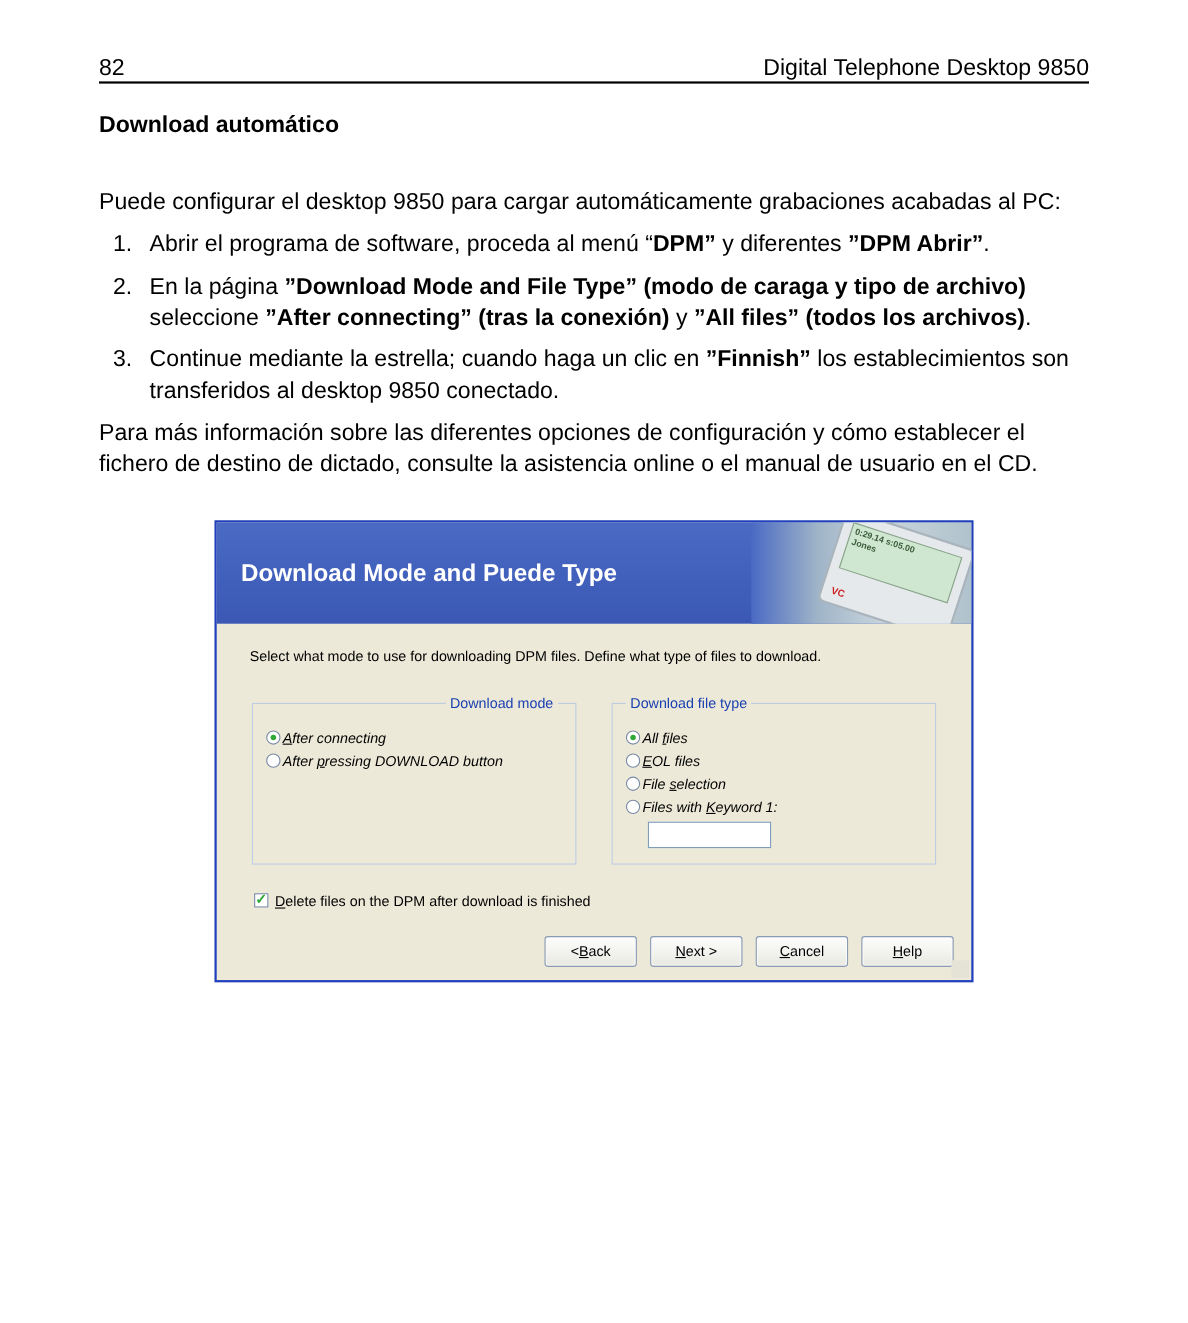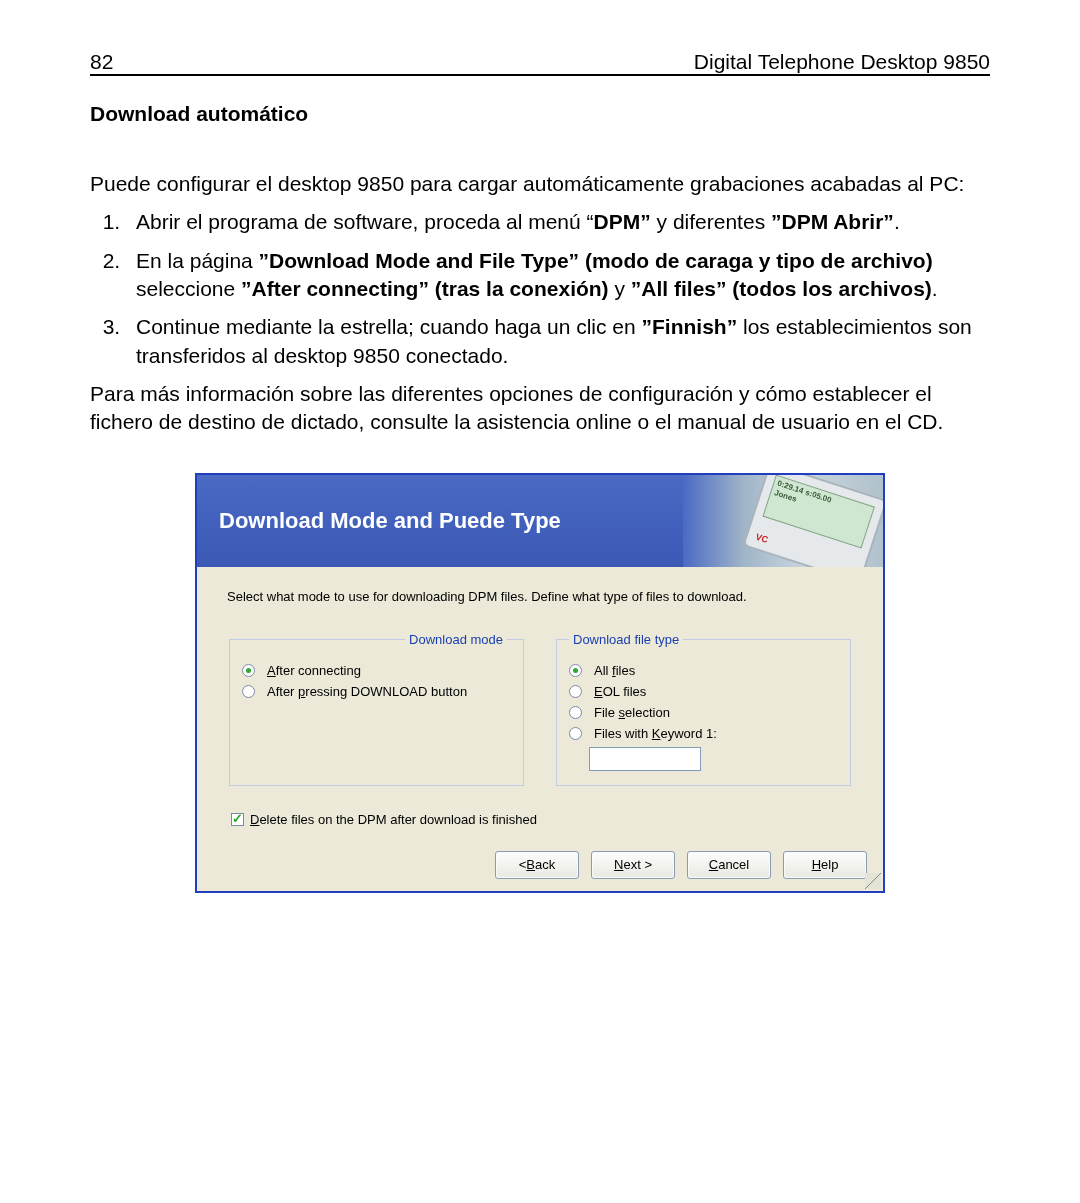--- a/index.html
+++ b/index.html
@@ -22,27 +22,27 @@
   .device .screen{position:absolute;left:8px;top:8px;right:8px;height:44px;background:#cfe7d0;border:1px solid #8aa28b;font-size:8px;line-height:1.2;color:#3a5a3a;padding:2px 3px;box-sizing:border-box;overflow:hidden;}
   .device .logo{position:absolute;left:8px;bottom:6px;font-size:9px;color:#c22;font-weight:700;}
 
   .wiz-body{padding:22px 30px 8px 30px;font-size:13px;color:#000;}
   .instruct{font-size:13px;margin-bottom:28px;}
   .fields{display:flex;gap:28px;}
   fieldset.grp{border:1px solid #bfcde4;padding:10px 16px 14px 12px;box-sizing:border-box;}
   fieldset.grp legend{color:#1a3fb0;font-size:13px;padding:0 4px;}
   fieldset.left{flex:1;text-align:right;}
   fieldset.right{flex:1;}
-  .radio-row{display:flex;align-items:center;margin:6px 0;font-size:13px;gap:12px;}
+  .radio-row{display:flex;align-items:center;margin:6px 0;font-size:13px;gap:2px;font-style:italic;}
   .rdot{width:13px;height:13px;border:1px solid #7a8aa6;border-radius:50%;box-sizing:border-box;position:relative;background:#fff;}
   .rdot.sel::after{content:"";position:absolute;left:3px;top:3px;width:5px;height:5px;border-radius:50%;background:#2fa836;}
   .ul{text-decoration:underline;}
   .kwbox{margin:4px 0 0 20px;width:110px;height:22px;border:1px solid #7f9db9;background:#fff;}
 
-  .chk-row{display:flex;align-items:center;margin:26px 0 6px 4px;font-size:13px;gap:6px;}
+  .chk-row{display:flex;align-items:flex-start;margin:26px 0 6px 4px;font-size:13px;gap:6px;}
   .chkb{width:13px;height:13px;border:1px solid #7a8aa6;background:#fff;box-sizing:border-box;position:relative;}
   .chkb.ck::after{content:"✓";position:absolute;left:0;top:-3px;font-size:13px;color:#2fa836;font-weight:700;}
 
   .btnrow{display:flex;justify-content:flex-end;gap:12px;padding:10px 16px 12px 16px;}
   .btn{min-width:82px;height:26px;border:1px solid #8a9bb5;background:linear-gradient(#fdfdfd,#e9e9e2);font-size:13px;display:flex;align-items:center;justify-content:center;border-radius:3px;box-shadow:0 0 0 1px #fafafa inset;}
 
   .scrollhint{position:absolute;right:2px;bottom:2px;width:16px;height:16px;background:linear-gradient(135deg,#e5e3d6 0%,#e5e3d6 49%,#888 50%,#e5e3d6 51%);}
 </style>
 </head>
 <body>

